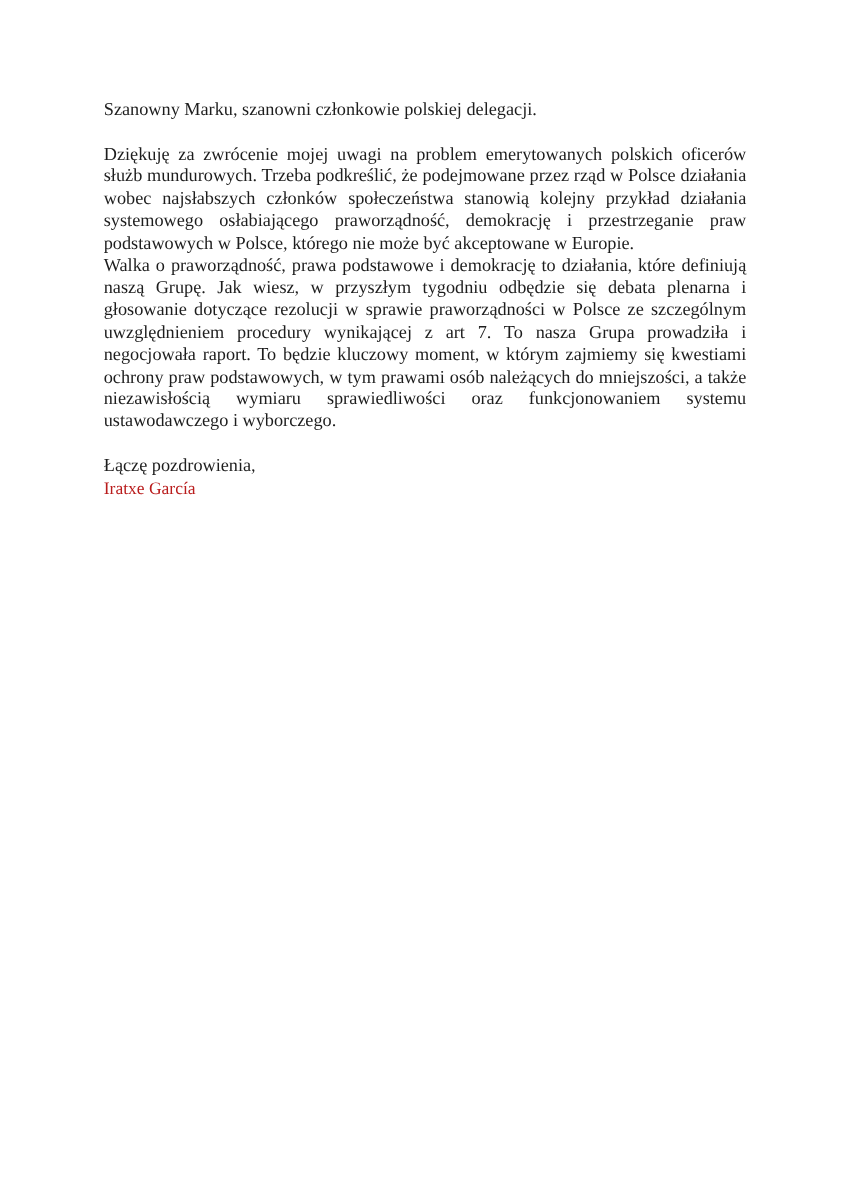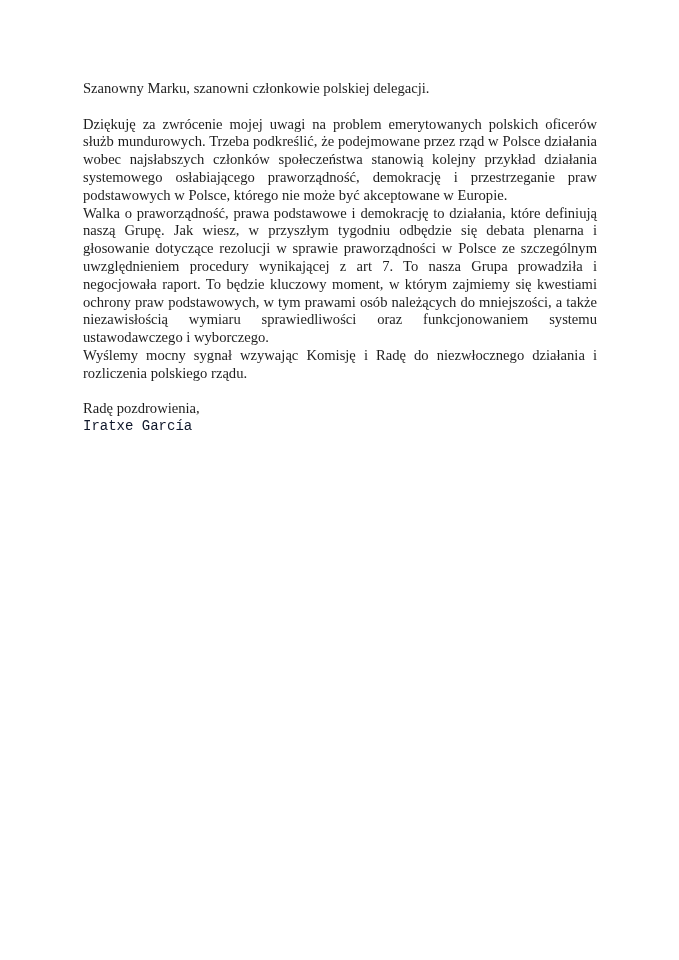--- a/index.html
+++ b/index.html
@@ -35,36 +35,35 @@
   .body-paragraph {
     text-align: justify;
     text-justify: inter-word;
   }
   .closing {
     text-align: left;
     margin-top: 17.8px !important;
   }
   .signature {
     text-align: left;
-    font-family: Liberation Mono, monospace;
+    font-family: Liberation Serif, serif;
     font-size: 14px;
-    color: #0f172a;
+    color: #b91c1c;
   }
 </style>
 </head>
 <body>
 
 <div class="page">
   <div class="letter">
     <p class="salutation">Szanowny Marku, szanowni członkowie polskiej delegacji.</p>
 
     <p class="body-paragraph">Dziękuję za zwrócenie mojej uwagi na problem emerytowanych polskich oficerów służb mundurowych. Trzeba podkreślić, że podejmowane przez rząd w Polsce działania wobec najsłabszych członków społeczeństwa stanowią kolejny przykład działania systemowego osłabiającego praworządność, demokrację i przestrzeganie praw podstawowych w Polsce, którego nie może być akceptowane w Europie.</p>
 
     <p class="body-paragraph">Walka o praworządność, prawa podstawowe i demokrację to działania, które definiują naszą Grupę. Jak wiesz, w przyszłym tygodniu odbędzie się debata plenarna i głosowanie dotyczące rezolucji w sprawie praworządności w Polsce ze szczególnym uwzględnieniem procedury wynikającej z art 7. To nasza Grupa prowadziła i negocjowała raport. To będzie kluczowy moment, w którym zajmiemy się kwestiami ochrony praw podstawowych, w tym prawami osób należących do mniejszości, a także niezawisłością wymiaru sprawiedliwości oraz funkcjonowaniem systemu ustawodawczego i wyborczego.</p>
 
-    <p class="body-paragraph">Wyślemy mocny sygnał wzywając Komisję i Radę do niezwłocznego działania i rozliczenia polskiego rządu.</p>
 
 
-    <p class="closing">Radę pozdrowienia,</p>
+    <p class="closing">Łączę pozdrowienia,</p>
 
     <p class="signature">Iratxe García</p>
   </div>
 </div>
 
 </body></html>

